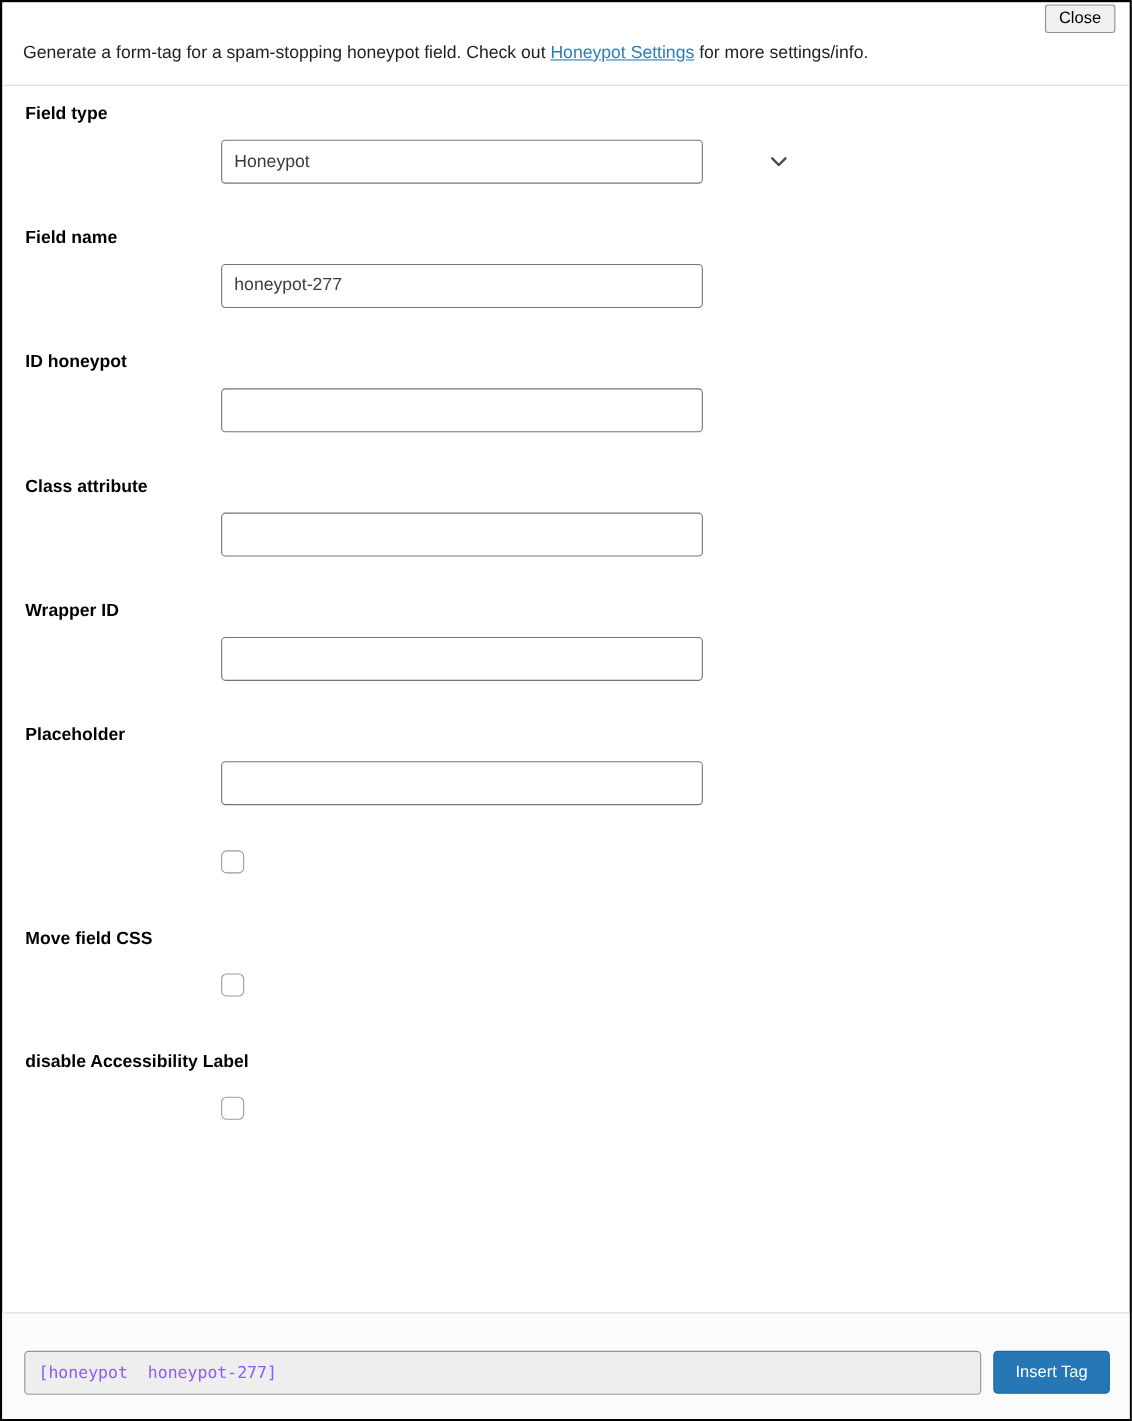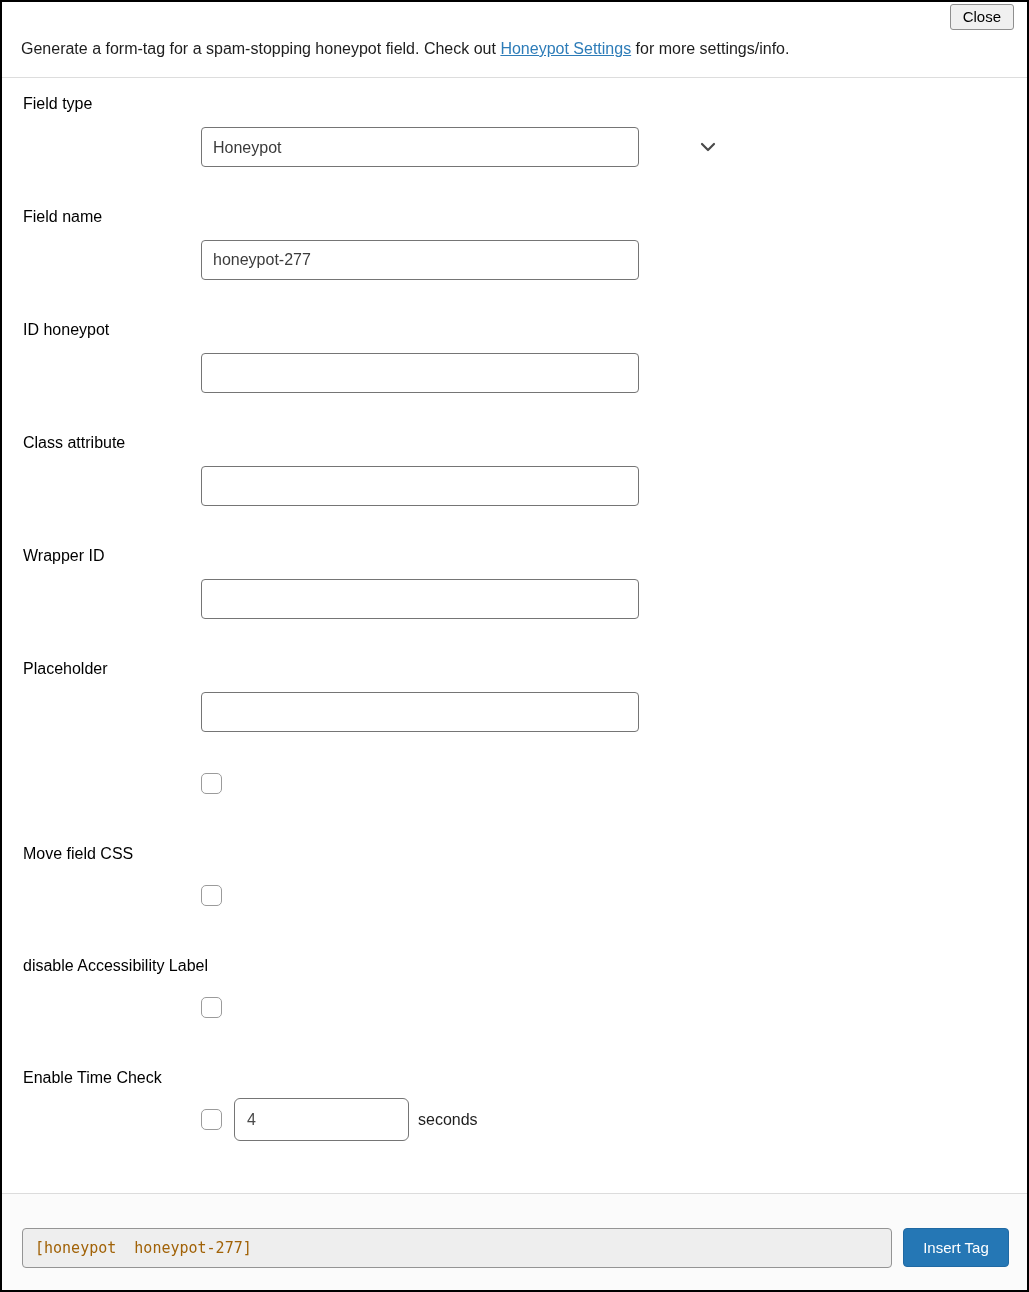--- a/index.html
+++ b/index.html
@@ -53,21 +53,21 @@
   
   .main {
     flex: 1 1 auto;
     overflow: hidden;
     padding: 17px 20px 0 21px;
   }
   .row-label {
     display: block;
     font-size: 16px;
     line-height: 17px;
-    font-weight: normal;
+    font-weight: bold;
     color: #000;
   }
   .ctl-indent { margin-left: 178px; }
 
   .text-row .row-label { margin-bottom: 15px; }
   .text-row { margin-bottom: 41px; }
 
   .select-wrap {
     position: relative;
     width: 527px;
@@ -153,21 +153,21 @@
     padding: 34px 18px 0 20px;
   }
   input.tag-input {
     flex: 1 1 auto;
     height: 40px;
     background: #eeeeee;
     border: 1px solid #949494;
     border-radius: 4px;
     font-family: "DejaVu Sans Mono", monospace;
     font-size: 15px;
-    color: #a16207;
+    color: #8b5cf6;
     padding: 0 12px;
   }
   .insert-btn {
     flex: none;
     margin-left: 11px;
     width: 106px;
     height: 39px;
     background: #2577b5;
     color: #fff;
     border: 1px solid #2069a3;
@@ -233,28 +233,20 @@
     <div class="check-row">
       <span class="row-label">Move field CSS</span>
       <input type="checkbox" class="cbx ctl-indent" style="">
     </div>
 
     <div class="check-row">
       <span class="row-label">disable Accessibility Label</span>
       <input type="checkbox" class="cbx ctl-indent" style="">
     </div>
 
-    <div class="time-row">
-      <span class="row-label">Enable Time Check</span>
-      <div class="time-ctl ctl-indent">
-        <input type="checkbox" class="cbx" style="">
-        <input type="text" class="seconds-input" value="4" style="">
-        <span class="seconds-suffix">seconds</span>
-      </div>
-    </div>
 
   </div>
 
   <div class="footer">
     <input type="text" class="tag-input" value="[honeypot  honeypot-277]" style="">
     <button class="insert-btn">Insert Tag</button>
   </div>
 
 </div>
 

